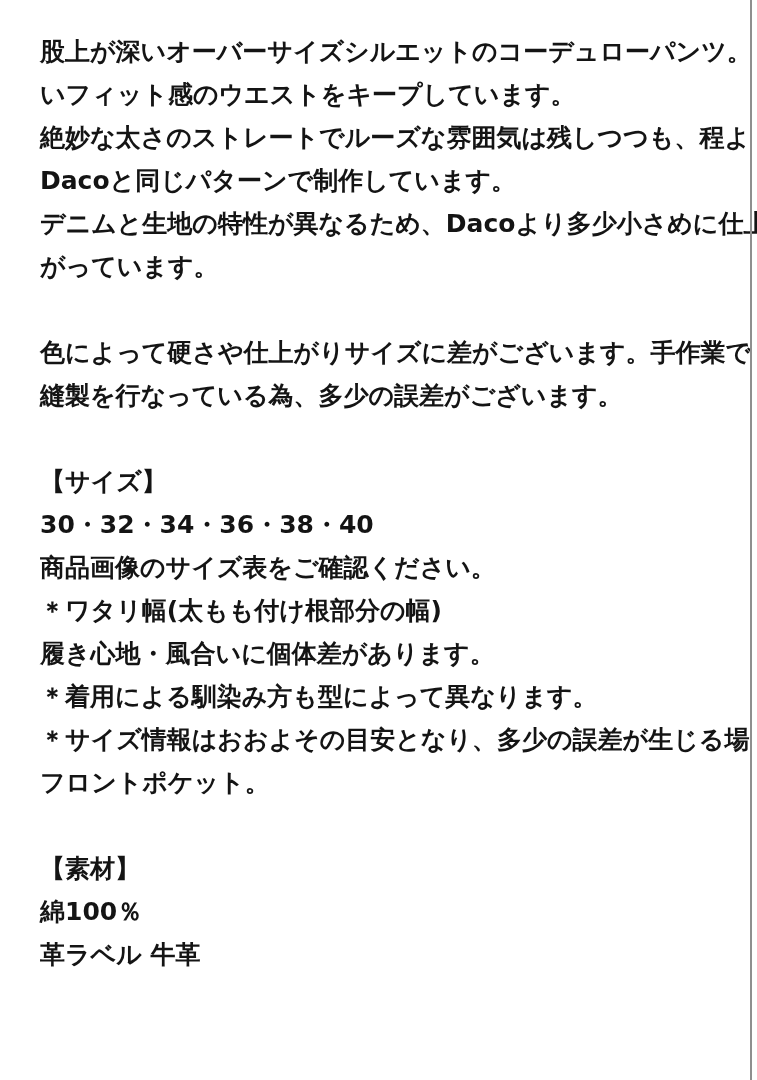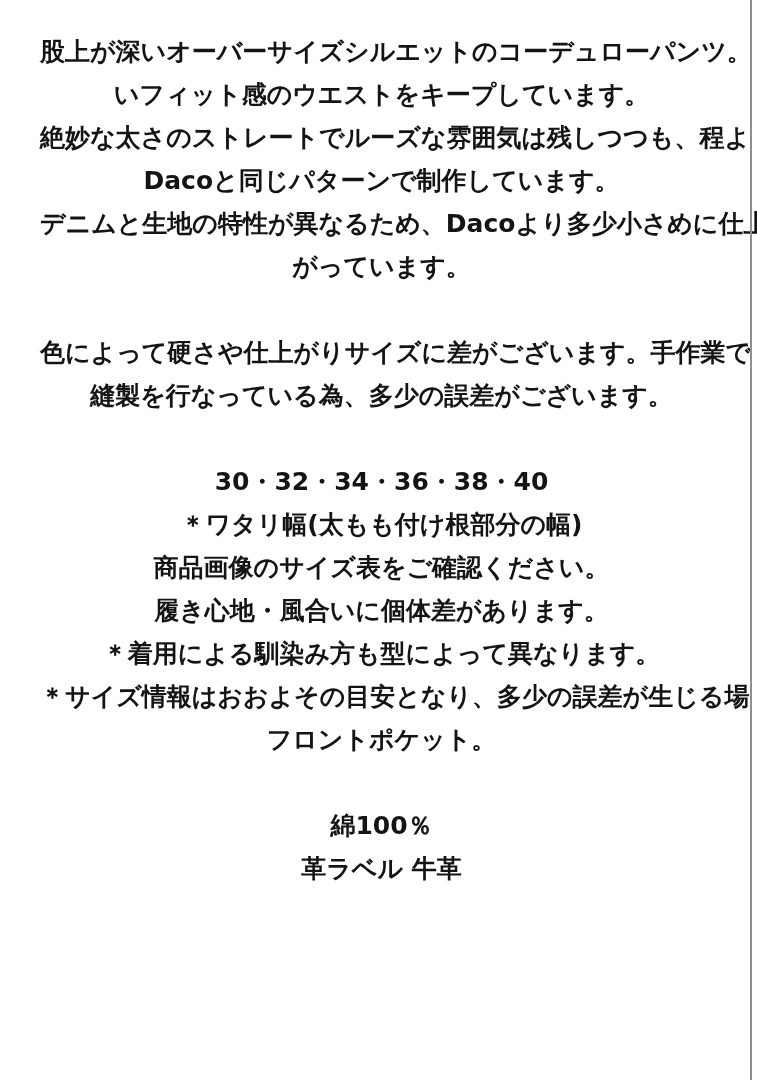--- a/index.html
+++ b/index.html
@@ -29,21 +29,20 @@
   .paragraph {
     margin: 0 0 43px 0;
   }
   .paragraph:last-child {
     margin-bottom: 0;
   }
   .line {
     height: 43px;
     line-height: 43px;
     white-space: nowrap;
-    text-align: center;
   }
   .scrollbar-track {
     position: absolute;
     top: 0;
     right: 5px;
     width: 2px;
     height: 100%;
     background: var(--scrollbar-color, #8f8f8f);
   }
 </style>
@@ -58,27 +57,29 @@
         <div class="line">絶妙な太さのストレートでルーズな雰囲気は残しつつも、程よ</div>
         <div class="line">Dacoと同じパターンで制作しています。</div>
         <div class="line">デニムと生地の特性が異なるため、Dacoより多少小さめに仕上</div>
         <div class="line">がっています。</div>
       </div>
       <div class="paragraph">
         <div class="line">色によって硬さや仕上がりサイズに差がございます。手作業で</div>
         <div class="line">縫製を行なっている為、多少の誤差がございます。</div>
       </div>
       <div class="paragraph">
+        <div class="line">【サイズ】</div>
         <div class="line">30・32・34・36・38・40</div>
+        <div class="line">商品画像のサイズ表をご確認ください。</div>
         <div class="line">＊ワタリ幅(太もも付け根部分の幅)</div>
-        <div class="line">商品画像のサイズ表をご確認ください。</div>
         <div class="line">履き心地・風合いに個体差があります。</div>
         <div class="line">＊着用による馴染み方も型によって異なります。</div>
         <div class="line">＊サイズ情報はおおよその目安となり、多少の誤差が生じる場</div>
         <div class="line">フロントポケット。</div>
       </div>
       <div class="paragraph">
+        <div class="line">【素材】</div>
         <div class="line">綿100％</div>
         <div class="line">革ラベル 牛革</div>
       </div>
     </main>
   <div class="scrollbar-track"></div>
 </div>
 
 </body></html>

